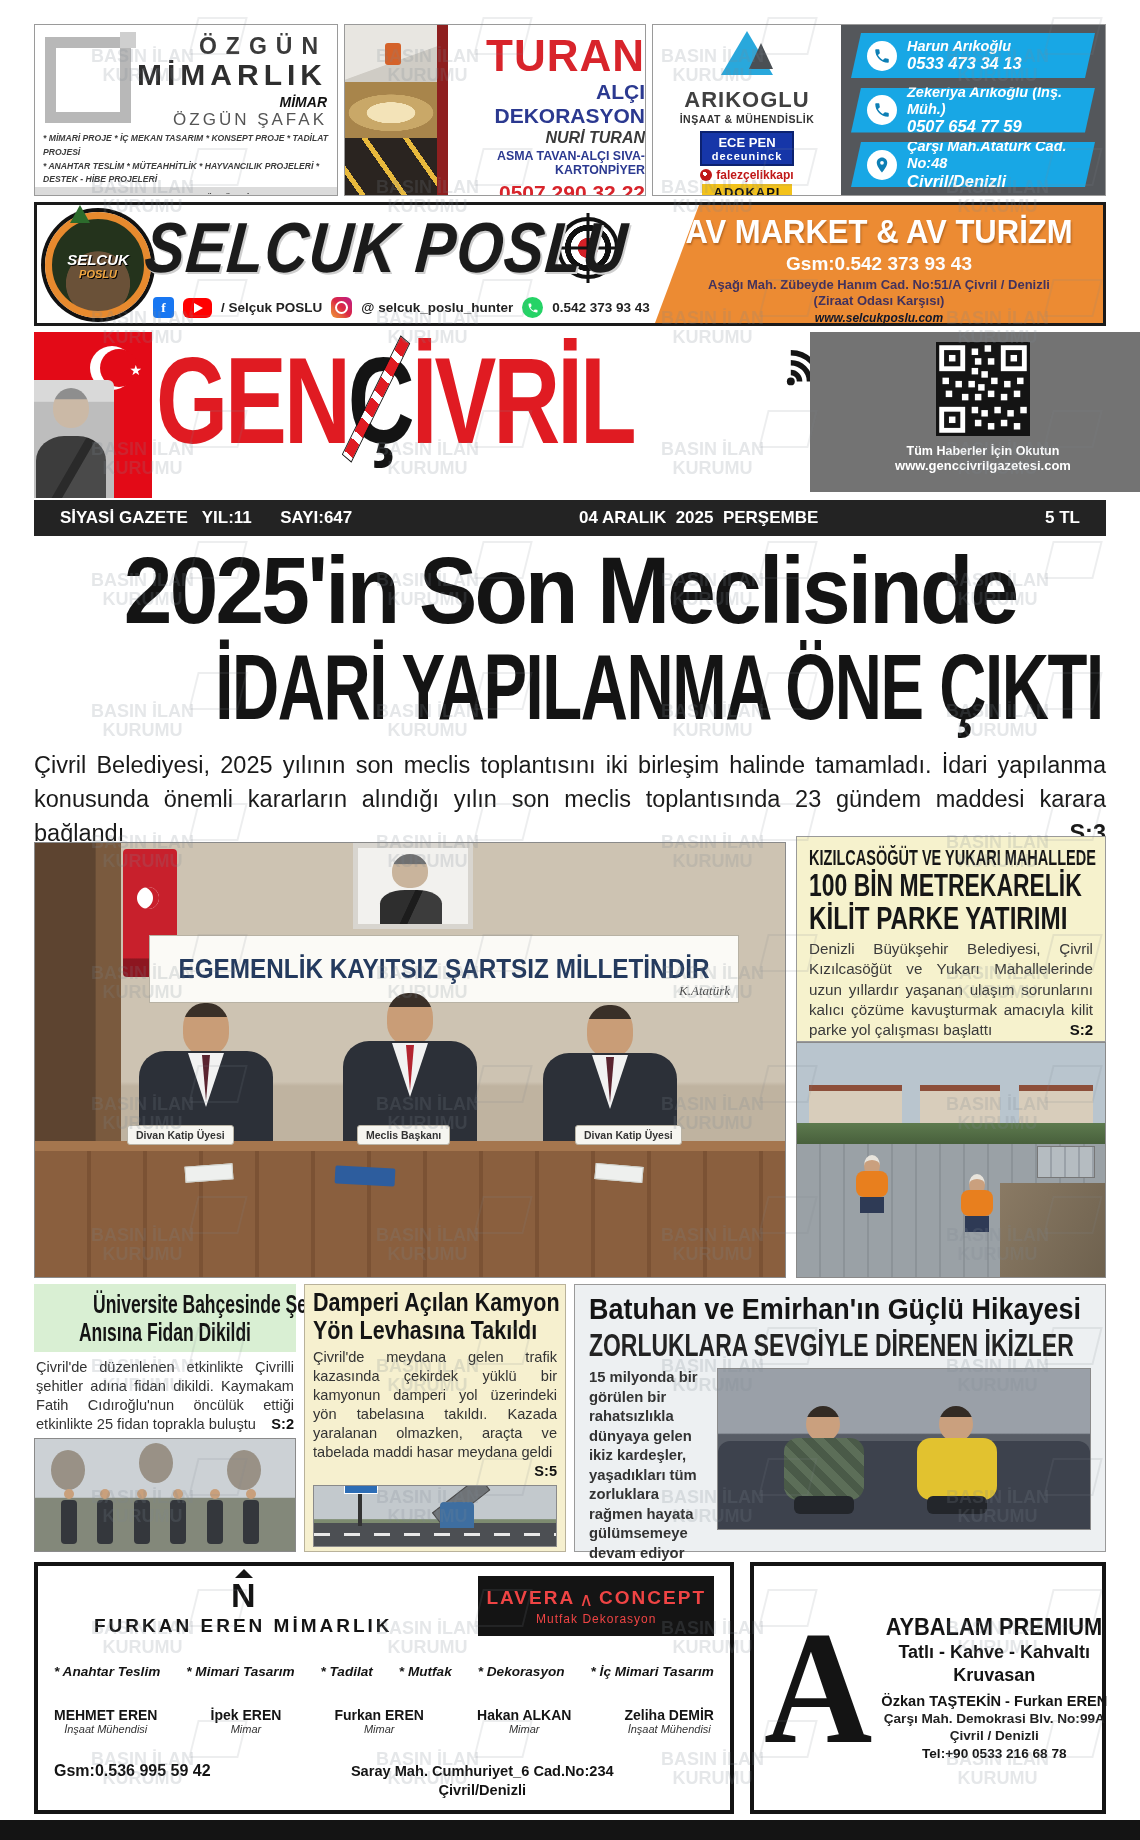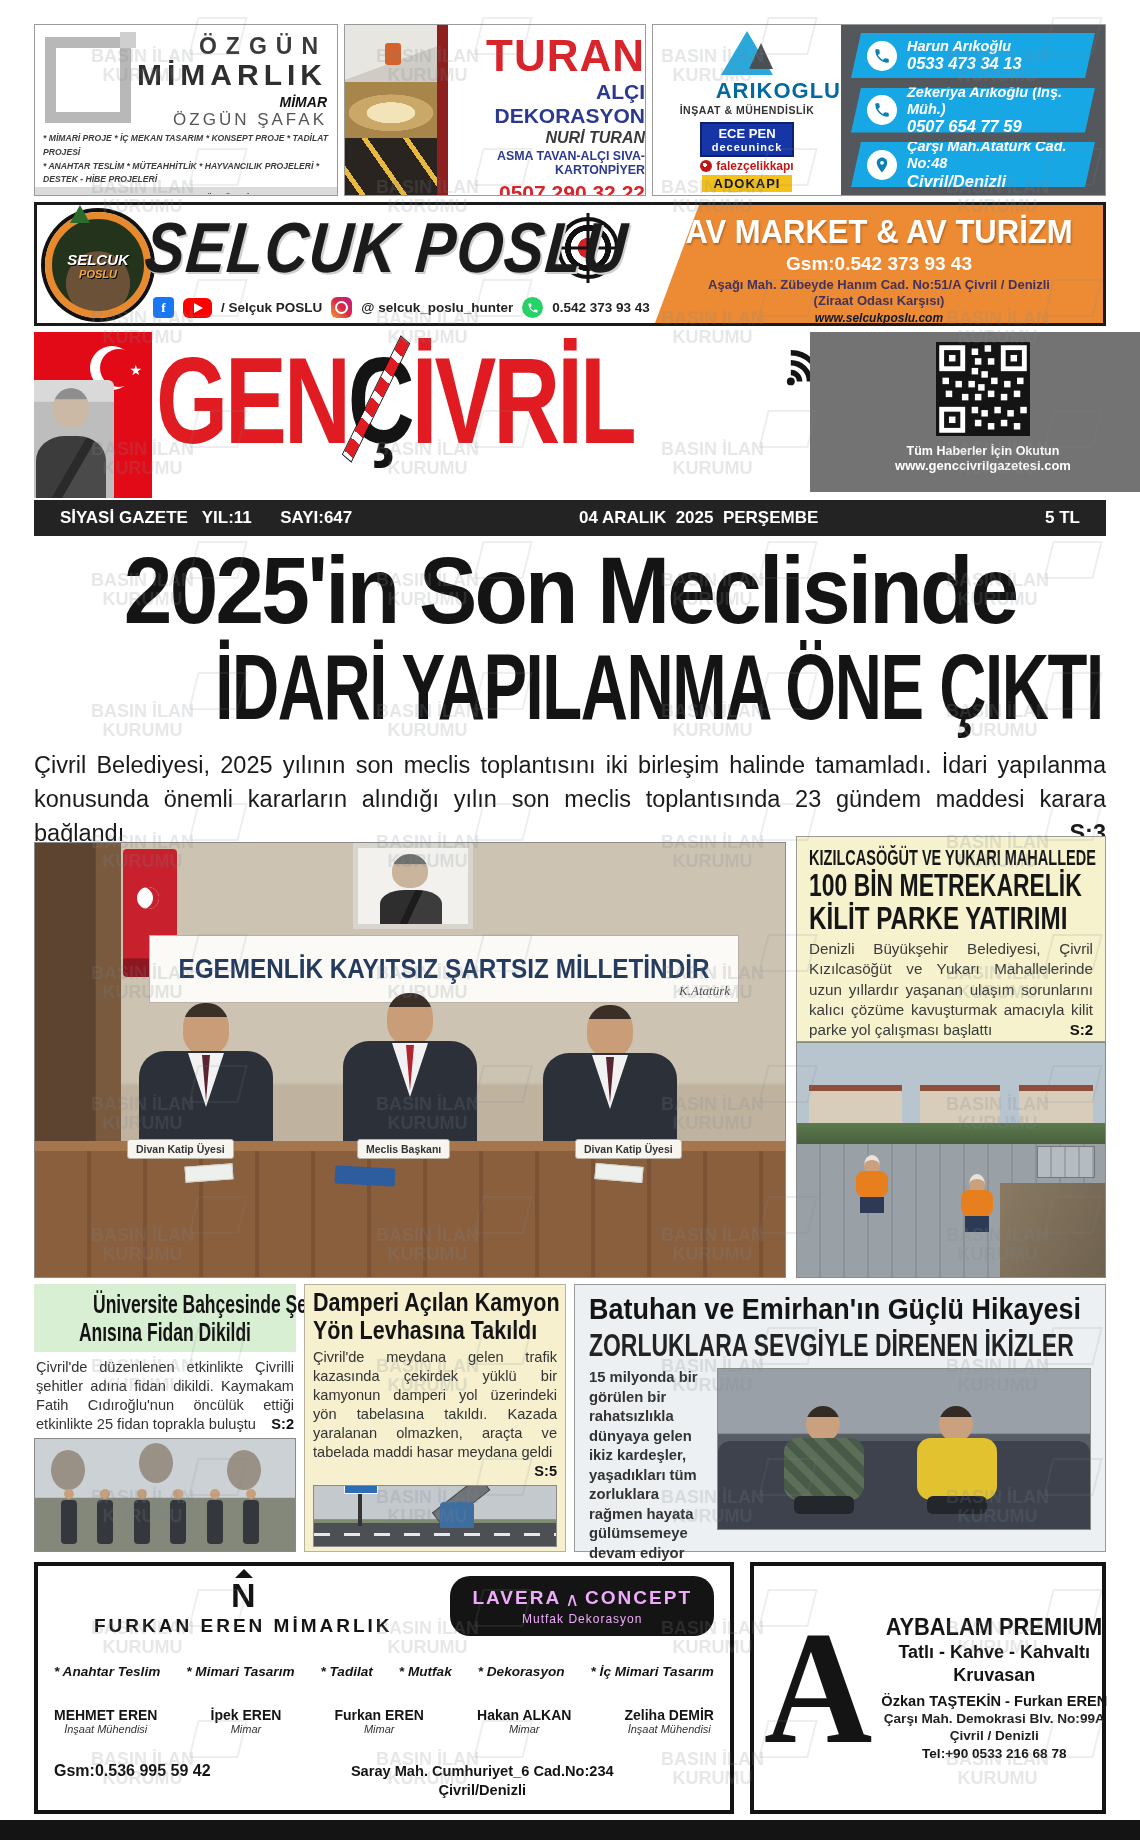--- a/index.html
+++ b/index.html
@@ -47,21 +47,21 @@
   .tu-person{font-size:16px;font-weight:800;font-style:italic;color:#3a3a3a;margin-top:2px;}
   .tu-serv{font-size:12.4px;font-weight:800;color:#2b3990;margin-top:3px;}
   .tu-phone{font-size:21px;font-weight:900;color:#d8242b;margin-top:3px;}
   
   #ad-arikoglu{flex:1;display:flex;}
   .ark-left{width:188px;background:#fff;text-align:center;padding-top:6px;}
   .ark-logo{width:0;height:0;margin:0 auto;border-left:26px solid transparent;border-right:26px solid transparent;
             border-bottom:44px solid #29a8dc;position:relative;}
   .ark-logo::after{content:"";position:absolute;left:2px;top:12px;border-left:12px solid transparent;
             border-right:12px solid transparent;border-bottom:26px solid #4a4f54;}
-  .ark-brand{font-size:22px;font-weight:900;color:#0369a1;letter-spacing:1px;margin-top:3px;text-align:right;}
+  .ark-brand{font-size:22px;font-weight:900;color:#404040;letter-spacing:1px;margin-top:12px;}
   .ark-sub{font-size:10.5px;font-weight:900;color:#333;letter-spacing:.5px;}
   .ark-logos{margin-top:6px;display:flex;flex-direction:column;align-items:center;gap:2px;}
   .ece{background:#1636a8;color:#fff;font-weight:900;font-size:13px;padding:2px 10px;border:2px solid #0c2270;}
   .ece small{display:block;font-weight:700;font-size:11px;letter-spacing:1px;}
   .falez{color:#c01818;font-weight:800;font-size:12px;display:flex;gap:4px;align-items:center;}
   .falez::before{content:"";width:12px;height:12px;border-radius:50%;background:radial-gradient(circle at 40% 40%,#fff 0 20%,#c01818 21%);}
   .ado{background:#f3c21a;color:#111;font-weight:900;font-size:13px;padding:1px 12px;letter-spacing:1px;}
   .ark-right{flex:1;background:#54575b;padding:8px 10px;display:flex;flex-direction:column;justify-content:space-between;}
   .ark-strip{background:#18a7e5;height:45px;clip-path:polygon(10px 0,100% 0,calc(100% - 10px) 100%,0 100%);
              display:flex;align-items:center;gap:10px;padding:0 16px;color:#fff;}
@@ -174,21 +174,21 @@
           background:linear-gradient(180deg,#3a3028 0 26%,#c99d77 27%);}
   .p-body{position:absolute;left:8px;top:48px;width:134px;height:102px;border-radius:26px 26px 0 0;
           background:linear-gradient(180deg,#2c3038 0 100%);}
   .p-shirt{position:absolute;left:57px;top:50px;width:36px;height:54px;background:#f2f2f2;
            clip-path:polygon(0 0,100% 0,50% 100%);}
   .p-tie{position:absolute;left:71px;top:52px;width:8px;height:46px;background:#5a2430;clip-path:polygon(0 0,100% 0,50% 100%);}
   .p-tie.red{background:#b32430;}
   .mp-desk{position:absolute;left:0;bottom:0;width:100%;height:136px;
            background:repeating-linear-gradient(90deg,#8a5f3e 0 52px,#7b5234 52px 56px);}
   .mp-desk::before{content:"";position:absolute;top:0;left:0;width:100%;height:10px;background:#a5764e;}
-  .plate{position:absolute;bottom:118px;background:#f6f5f0;border:1px solid #b9b3a5;border-radius:3px;
+  .plate{position:absolute;bottom:132px;background:#f6f5f0;border:1px solid #b9b3a5;border-radius:3px;
          font-size:10.5px;font-weight:700;color:#333;padding:3px 8px;white-space:nowrap;}
   .paper{position:absolute;bottom:96px;width:46px;height:14px;background:#eef0ee;border:1px solid #cfd2cc;transform:rotate(-4deg);}
   .folder{position:absolute;bottom:92px;left:300px;width:60px;height:18px;background:#2d5d9e;border-radius:2px;transform:rotate(3deg);}
 
   
   #side-box{position:absolute;left:796px;top:836px;width:310px;height:206px;background:#f6f2cd;
             border:1px solid #9a9a9a;padding:8px 12px;box-sizing:border-box;z-index:2;}
   .sb-t1{font-size:22px;font-weight:900;color:#161616;white-space:nowrap;display:inline-block;
          transform:scaleX(.66);transform-origin:left center;line-height:1.15;}
   .sb-t2{font-size:31px;font-weight:900;color:#161616;white-space:nowrap;display:inline-block;
@@ -263,21 +263,21 @@
   
   #bottom-ads{position:absolute;left:34px;top:1562px;width:1072px;height:252px;z-index:2;}
   #ad-furkan{position:absolute;left:0;top:0;width:700px;height:100%;background:#fff;border:4px solid #141414;
              box-sizing:border-box;padding:10px 16px;display:flex;flex-direction:column;justify-content:space-between;}
   .fe-row1{display:flex;justify-content:space-between;align-items:flex-start;}
   .fe-brandbox{text-align:center;padding-left:40px;}
   .fe-logo{font-size:34px;font-weight:700;position:relative;display:inline-block;color:#141414;}
   .fe-logo::before{content:"";position:absolute;left:4px;top:-7px;border-left:9px solid transparent;
                    border-right:9px solid transparent;border-bottom:9px solid #141414;}
   .fe-brand{font-size:19px;letter-spacing:3px;color:#141414;font-weight:600;margin-top:0px;}
-  .lavera{background:#141414;color:#f0abfc;border-radius:20px;padding:10px 22px;text-align:center;}
+  .lavera{background:#141414;color:#ef4444;border-radius:0;padding:10px 8px;text-align:center;}
   .lv-brand{font-size:19px;letter-spacing:2px;font-weight:600;white-space:nowrap;}
   .lv-brand .caret{display:inline-block;transform:translateY(2px);font-weight:400;padding:0 4px;}
   .lv-sub{font-size:12px;font-weight:400;margin-top:3px;letter-spacing:1px;}
   .fe-services{display:flex;justify-content:space-between;font-size:13.6px;font-weight:800;font-style:italic;color:#141414;}
   .fe-people{display:flex;justify-content:space-between;text-align:center;}
   .fe-person .nm{font-size:14px;font-weight:800;color:#141414;}
   .fe-person .tt{font-size:11px;font-style:italic;color:#333;}
   .fe-row4{display:flex;align-items:baseline;gap:40px;}
   .fe-gsm{font-size:16px;font-weight:900;color:#141414;}
   .fe-addr{font-size:14.6px;font-weight:800;color:#141414;text-align:center;flex:1;line-height:1.3;}

